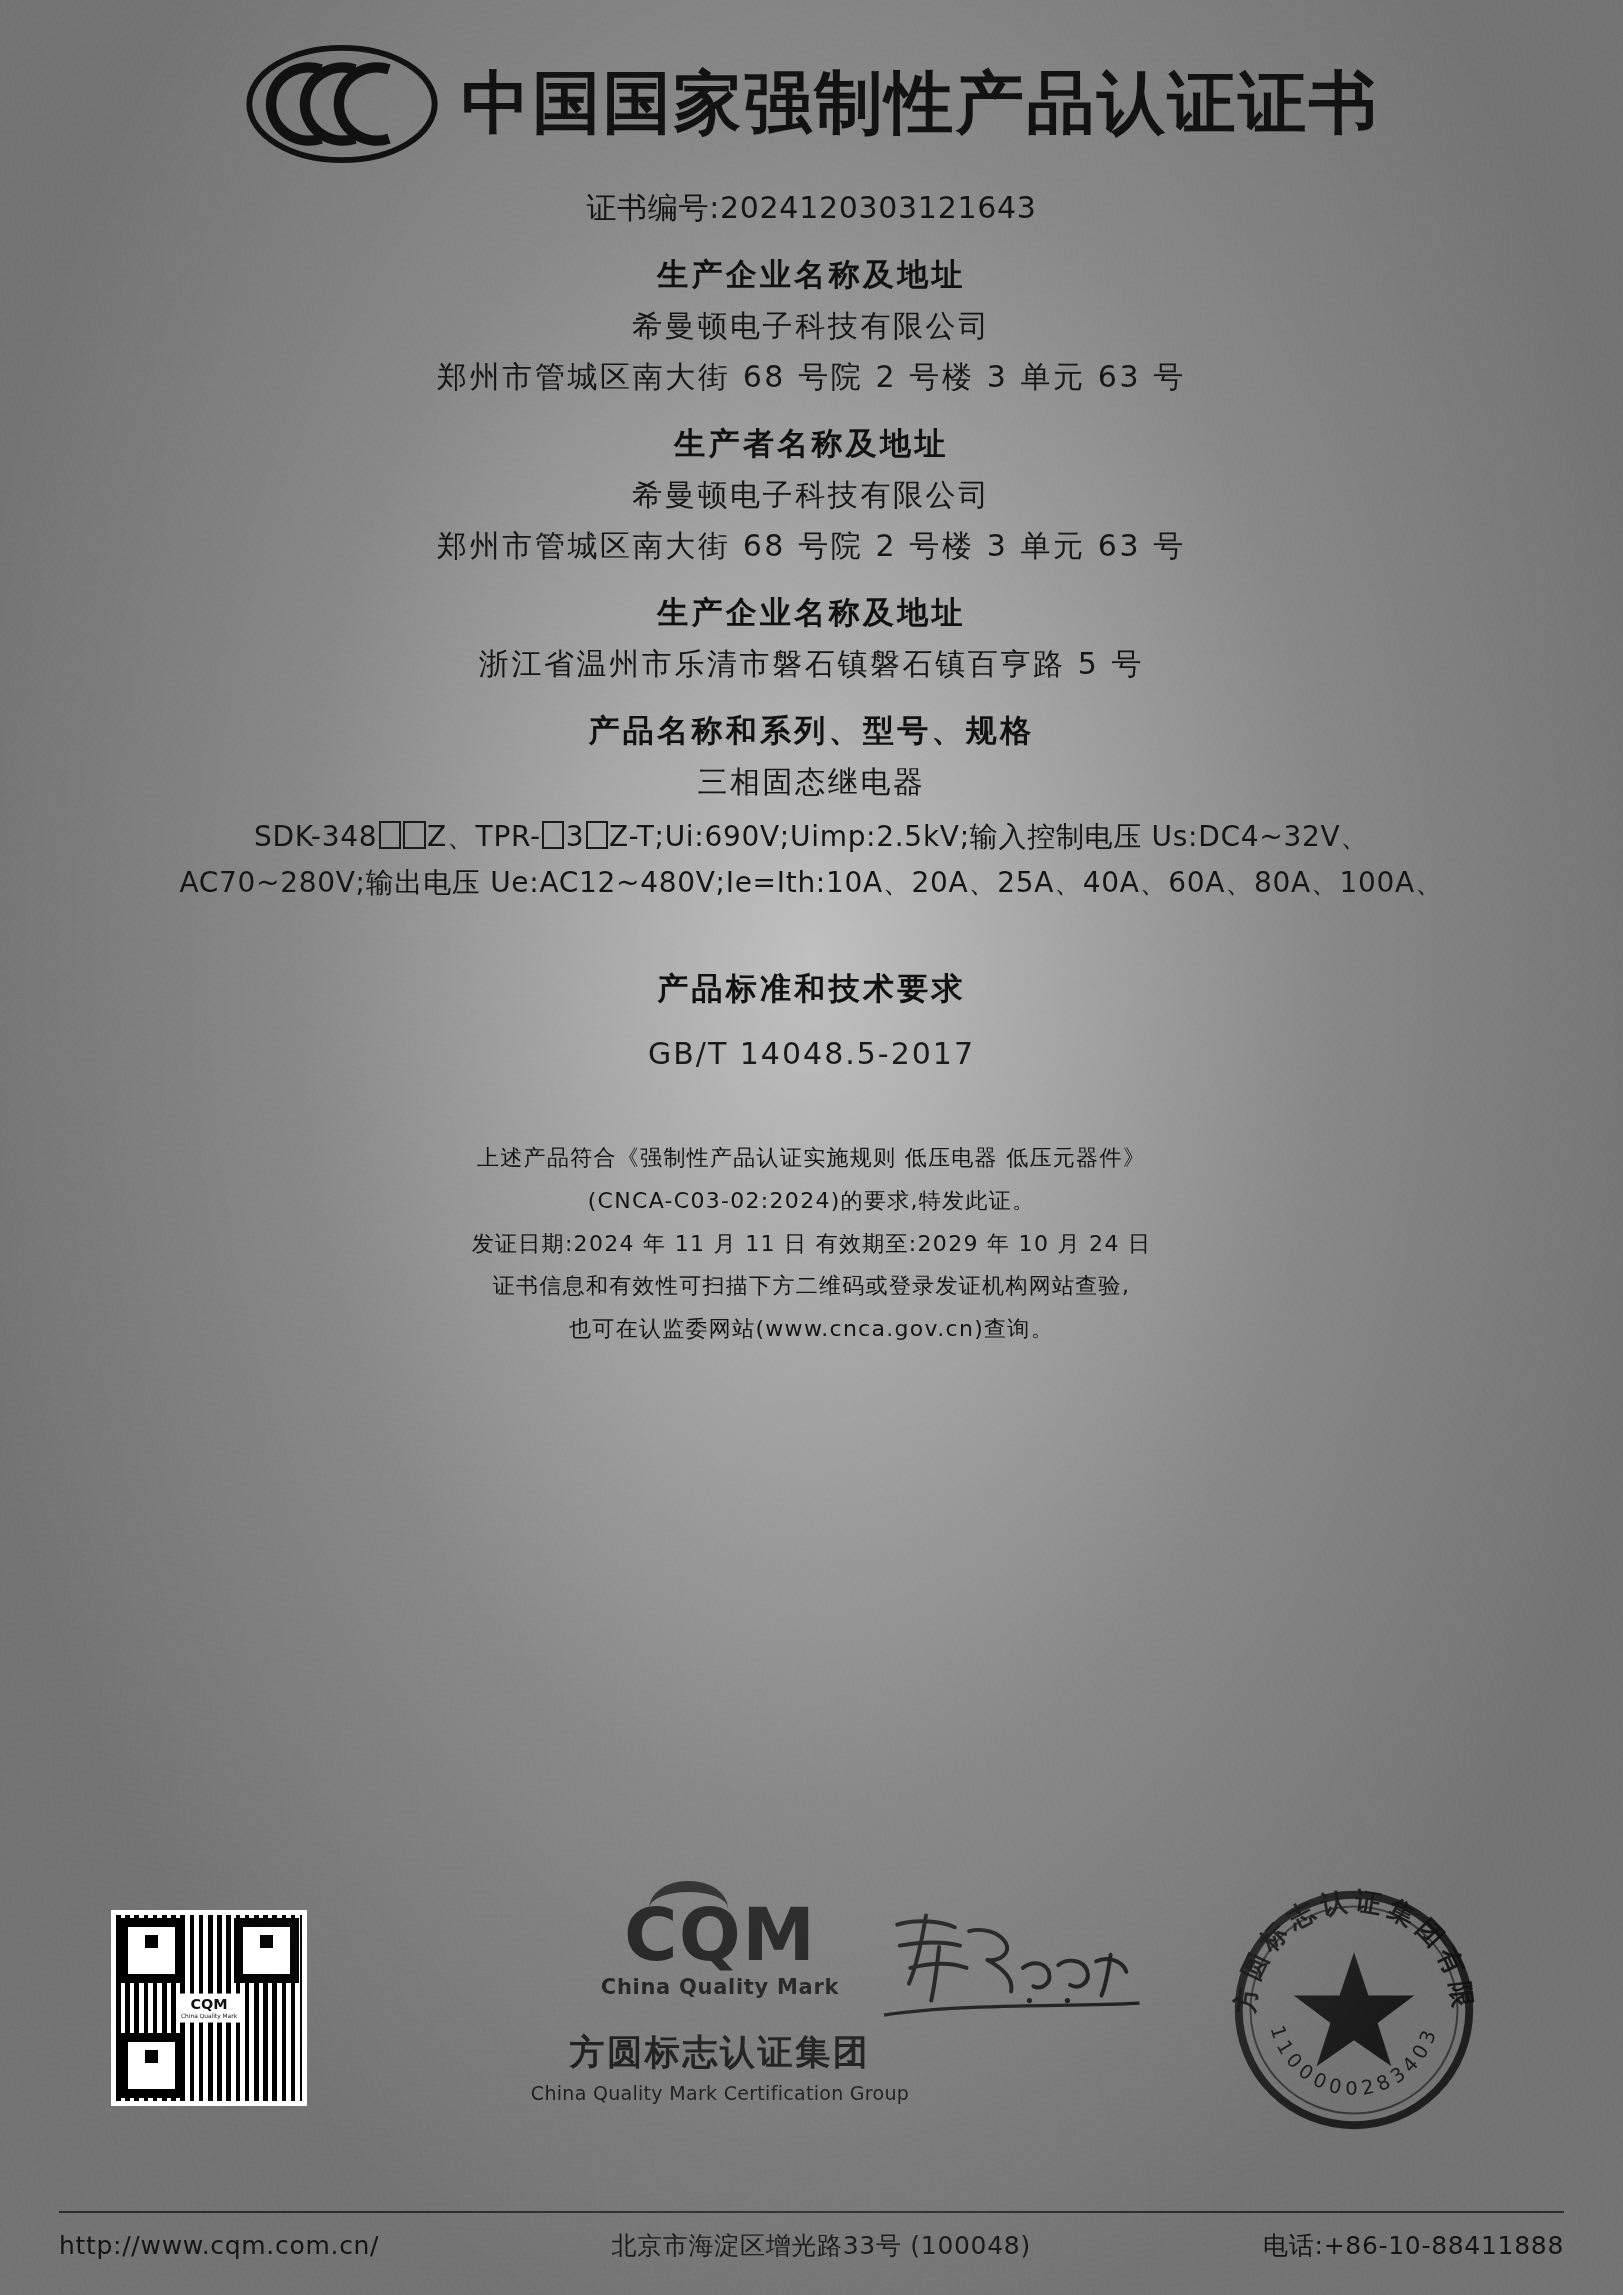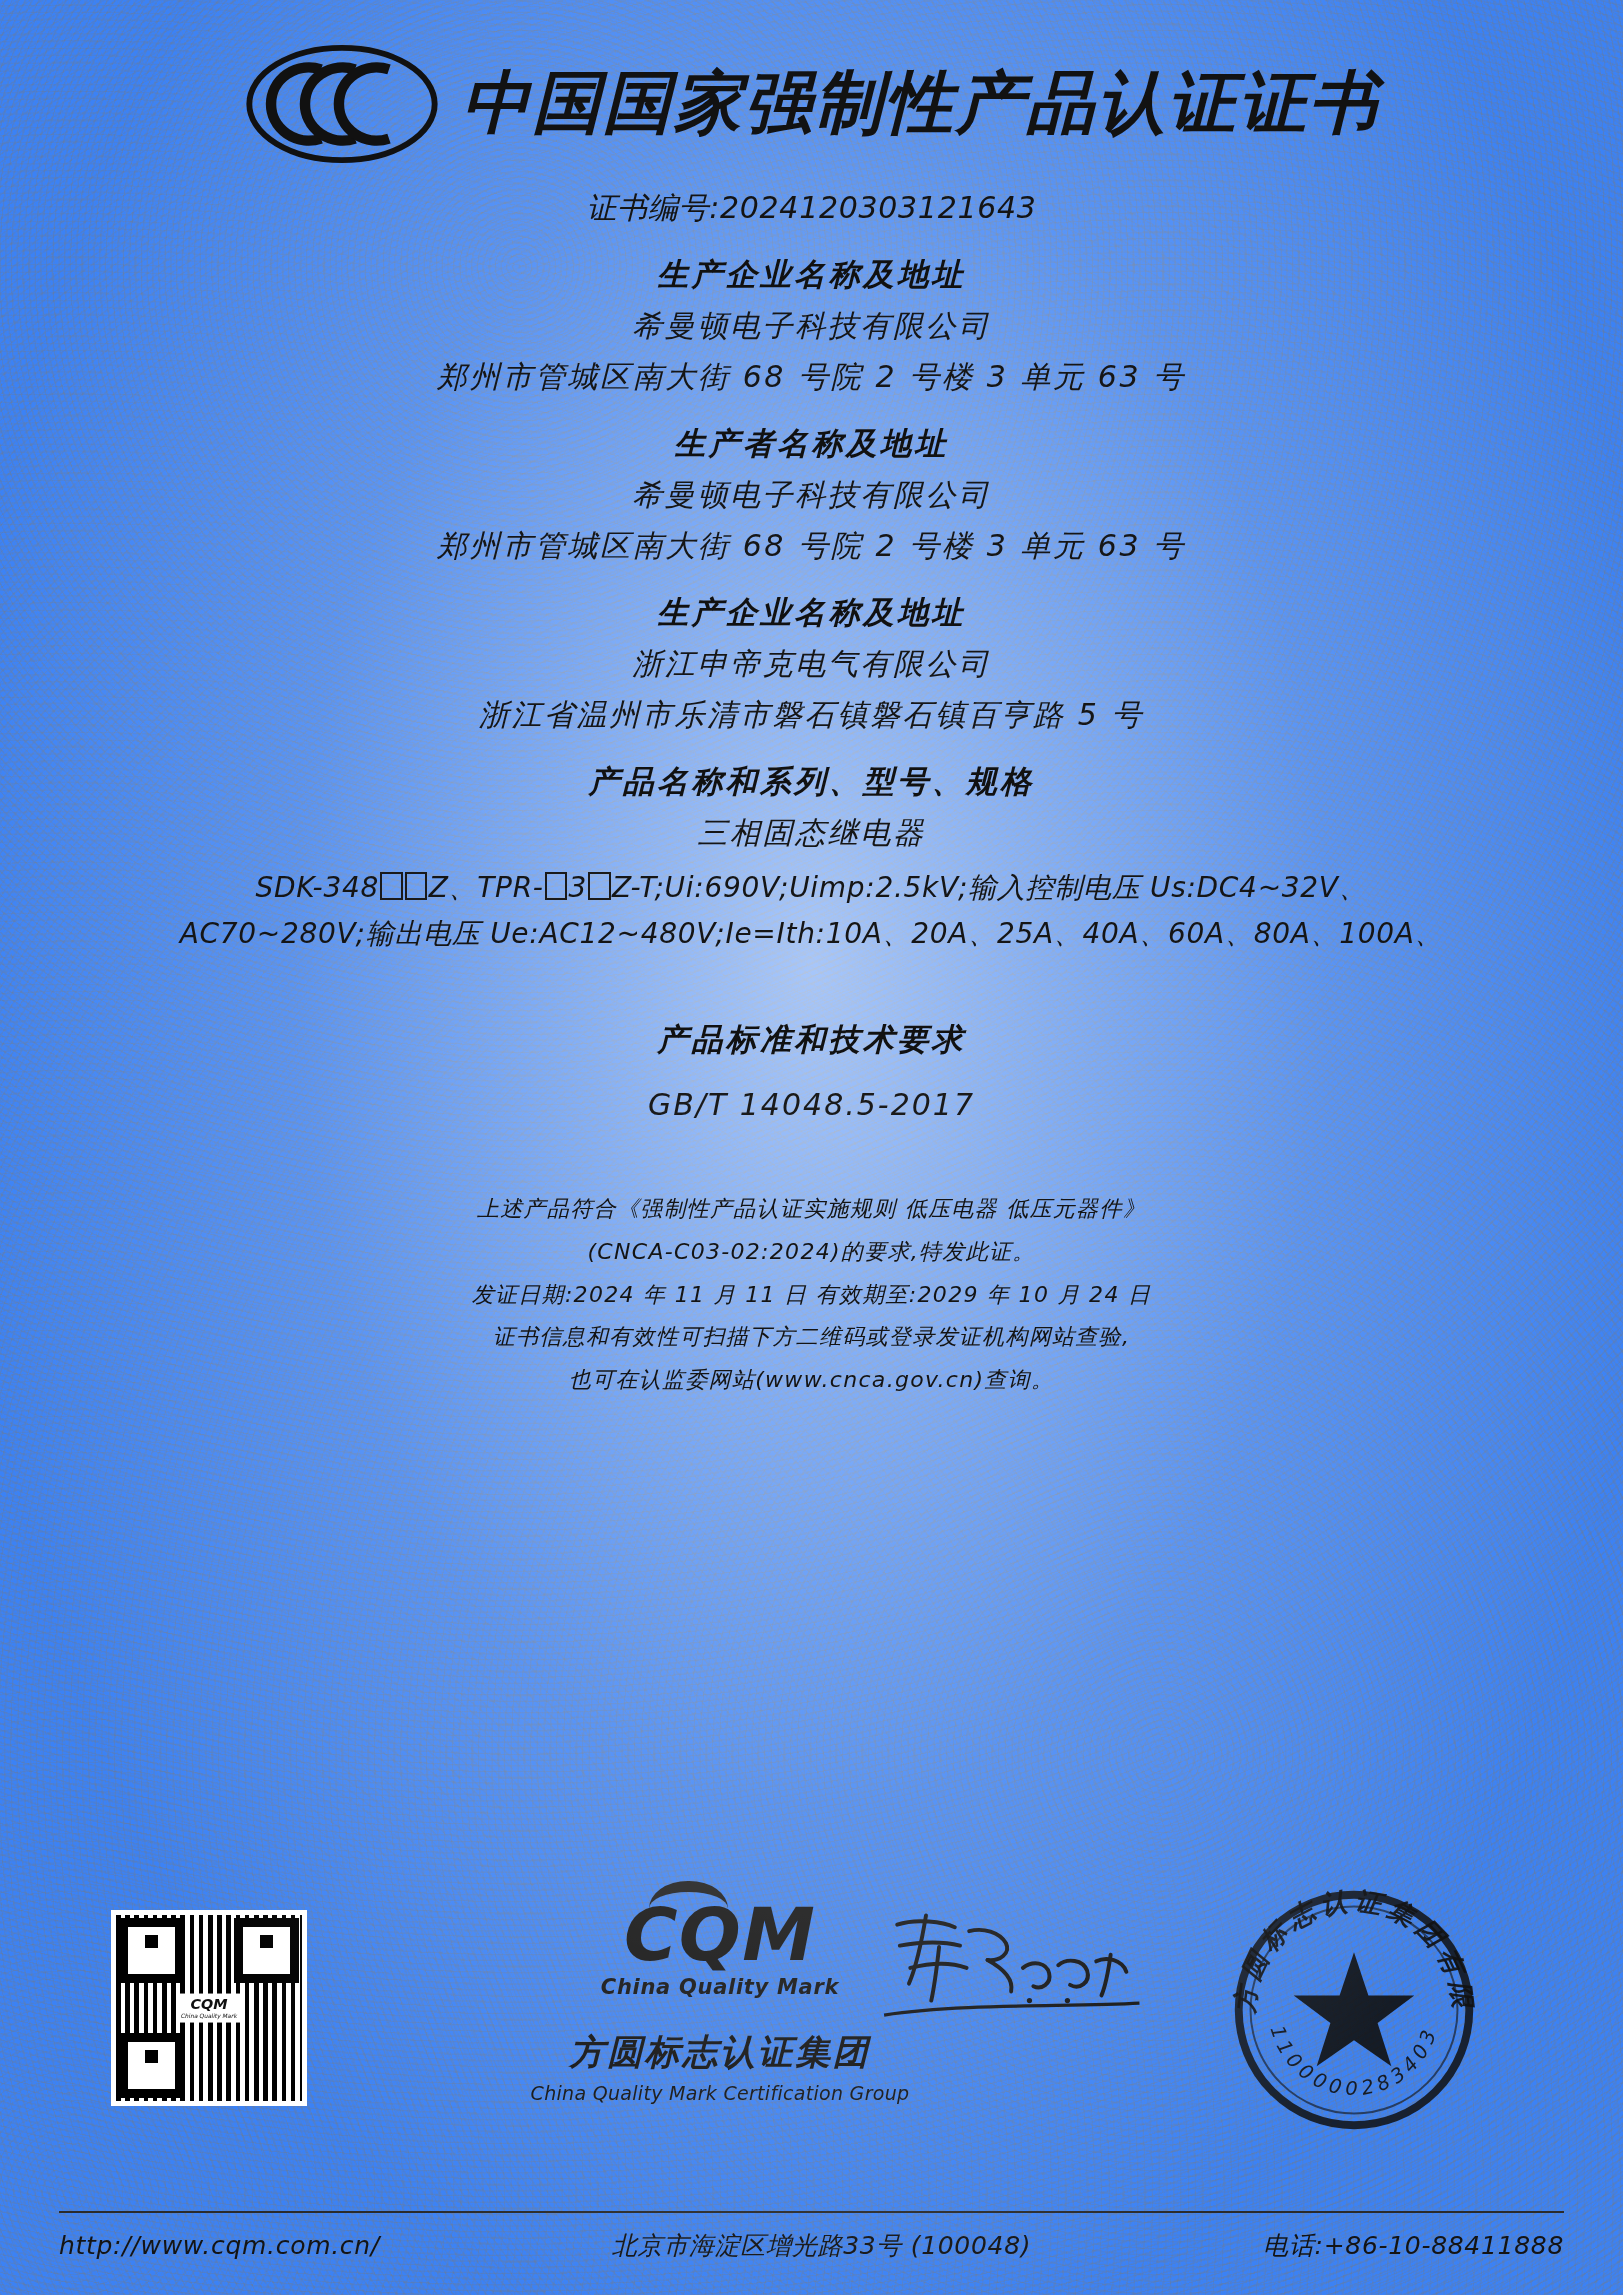--- a/index.html
+++ b/index.html
@@ -13,23 +13,22 @@
     font-family: "Liberation Sans", sans-serif;
     color: #1a1a1a;
     position: relative;
     overflow: hidden;
   }
 
   
   .cert {
     position: absolute;
     inset: 0;
-    background-color: #3b82f6;
+    background-color: #737373;
     overflow: hidden;
-    font-style: italic;
   }
   .cert::before {
     content: "";
     position: absolute;
     inset: -10%;
     background:
       repeating-radial-gradient(circle at 35% 18%, rgba(120,120,120,0.30) 0 1.3px, rgba(255,255,255,0) 1.3px 5.9px),
       repeating-radial-gradient(circle at 68% 72%, rgba(120,120,120,0.26) 0 1.3px, rgba(255,255,255,0) 1.3px 6.5px),
       repeating-radial-gradient(circle at 12% 88%, rgba(120,120,120,0.22) 0 1.3px, rgba(255,255,255,0) 1.3px 7.2px),
       repeating-linear-gradient(72deg, rgba(130,130,130,0.14) 0 0.7px, rgba(255,255,255,0) 0.7px 5.2px);
@@ -301,21 +300,20 @@
     </div>
 
     <div class="section">
       <div class="sec-title">生产者名称及地址</div>
       <div class="sec-line">希曼顿电子科技有限公司</div>
       <div class="sec-line">郑州市管城区南大街 68 号院 2 号楼 3 单元 63 号</div>
     </div>
 
     <div class="section">
       <div class="sec-title">生产企业名称及地址</div>
-      <div class="sec-line">浙江申帝克电气有限公司</div>
       <div class="sec-line">浙江省温州市乐清市磐石镇磐石镇百亨路 5 号</div>
     </div>
 
     <div class="section">
       <div class="sec-title">产品名称和系列、型号、规格</div>
       <div class="sec-line">三相固态继电器</div>
       <div class="prod-spec">
         <span>SDK-348</span><span class="box"></span><span class="box"></span><span>Z、TPR-</span><span class="box"></span><span>3</span><span class="box"></span><span>Z-T;Ui:690V;Uimp:2.5kV;输入控制电压 Us:DC4~32V、</span>
         <div>AC70~280V;输出电压 Ue:AC12~480V;Ie=Ith:10A、20A、25A、40A、60A、80A、100A、</div>
       </div>

